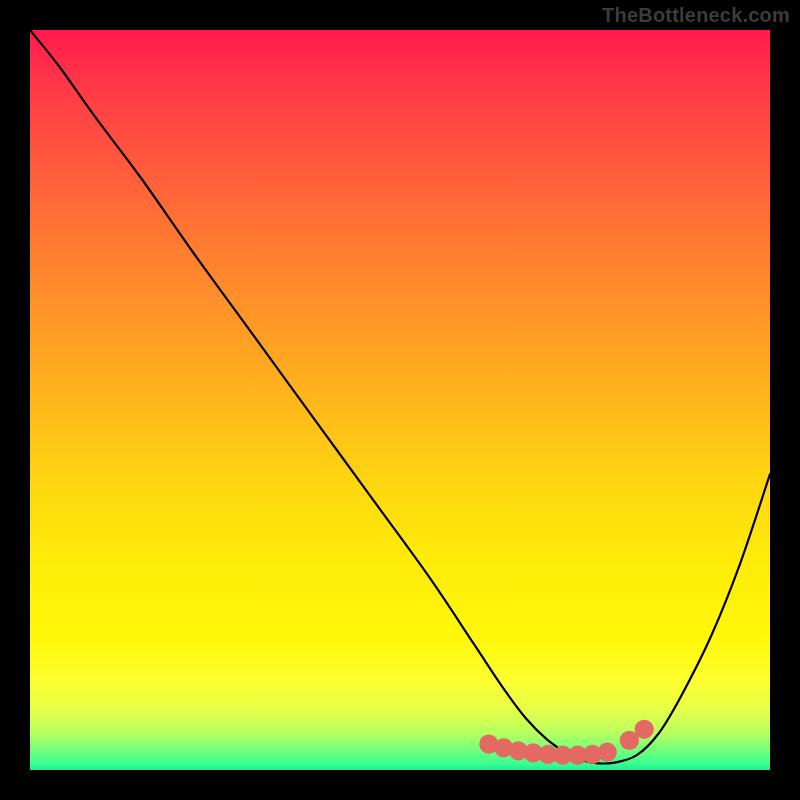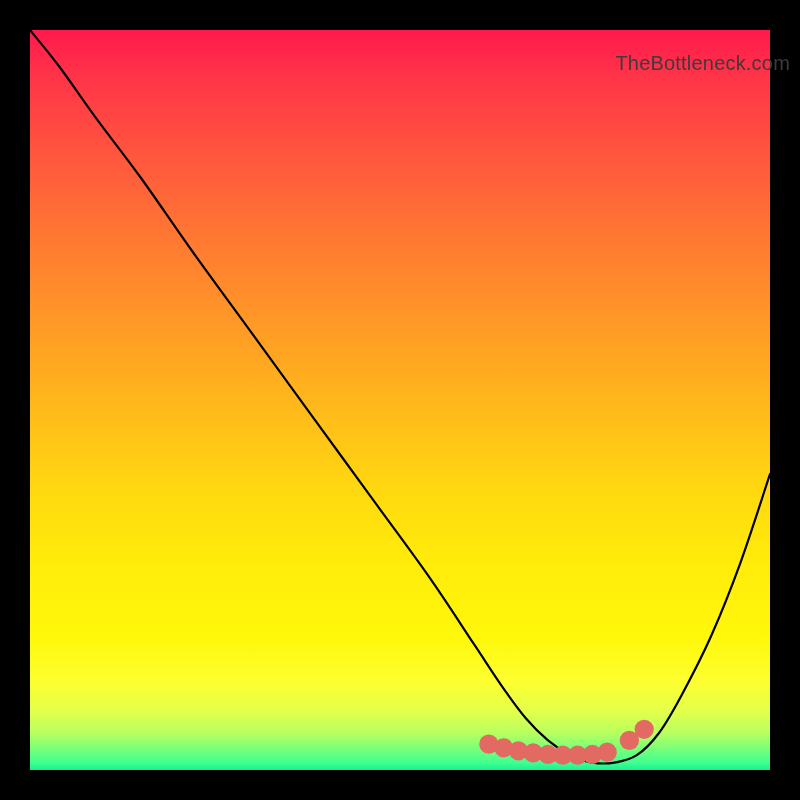--- a/index.html
+++ b/index.html
@@ -34,23 +34,22 @@
       #40ff90 99%,
       #18f090 100%
     );
   }
   .watermark {
     position: absolute;
     top: 4px;
     right: 10px;
     color: #3c3c3c;
     font-size: 20px;
-    font-weight: 400;
+    font-weight: 700;
     letter-spacing: 0.2px;
-    margin-top: 48px;
   }
   svg.curve {
     position: absolute;
     left: 0;
     top: 0;
     width: 740px;
     height: 740px;
     pointer-events: none;
   }
 </style>

